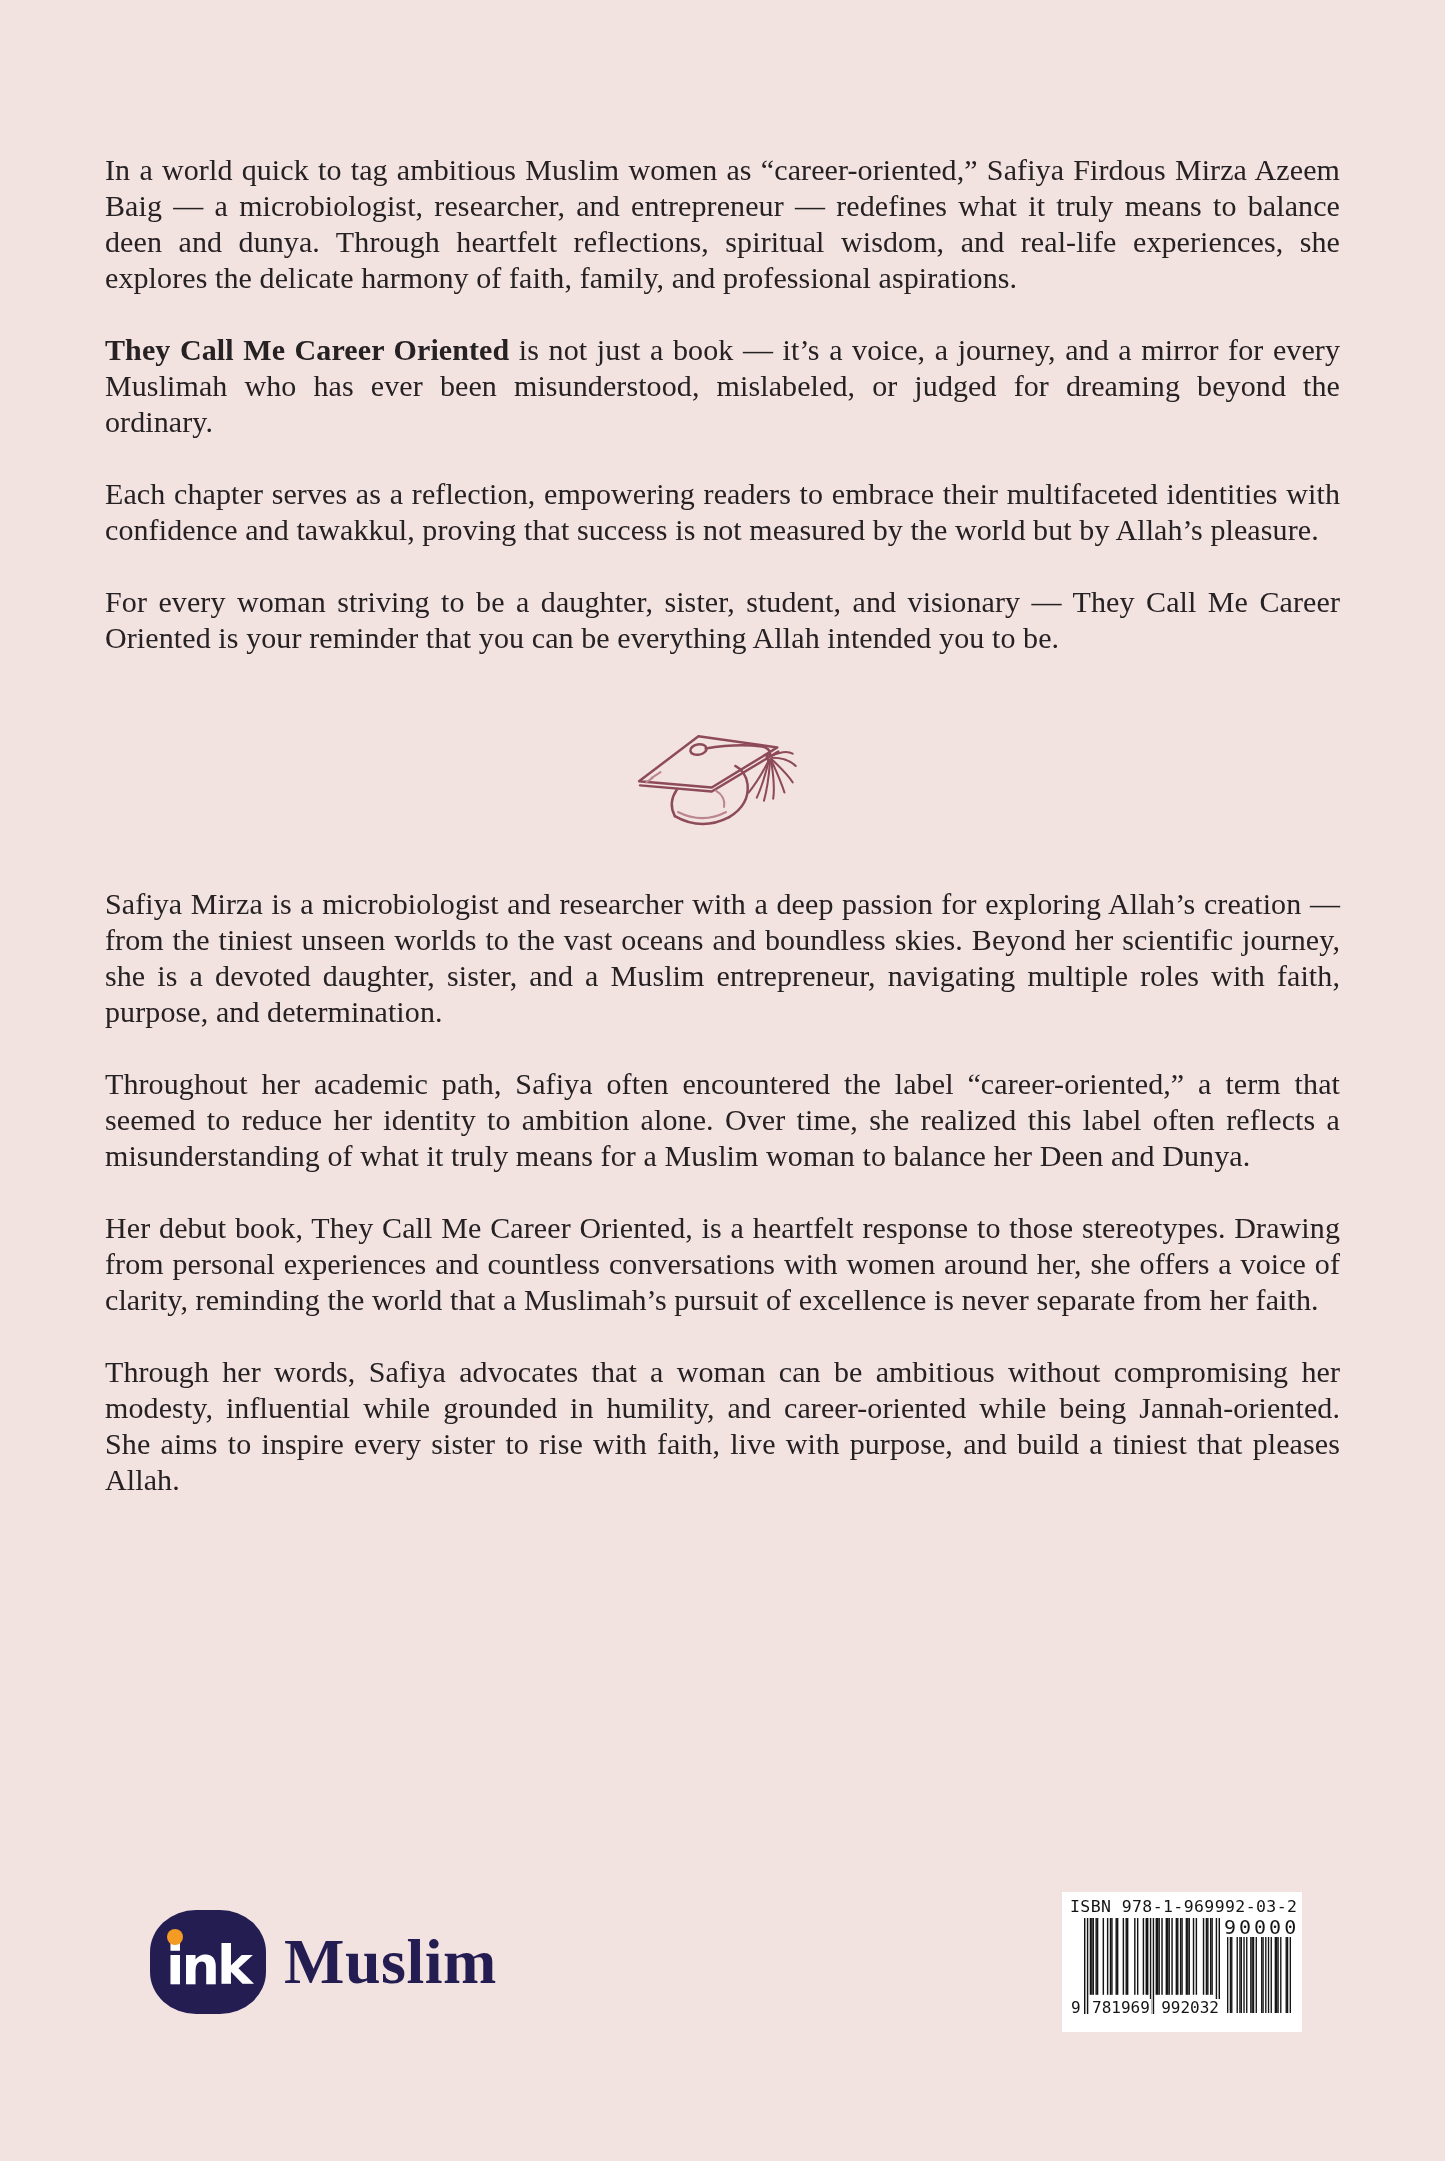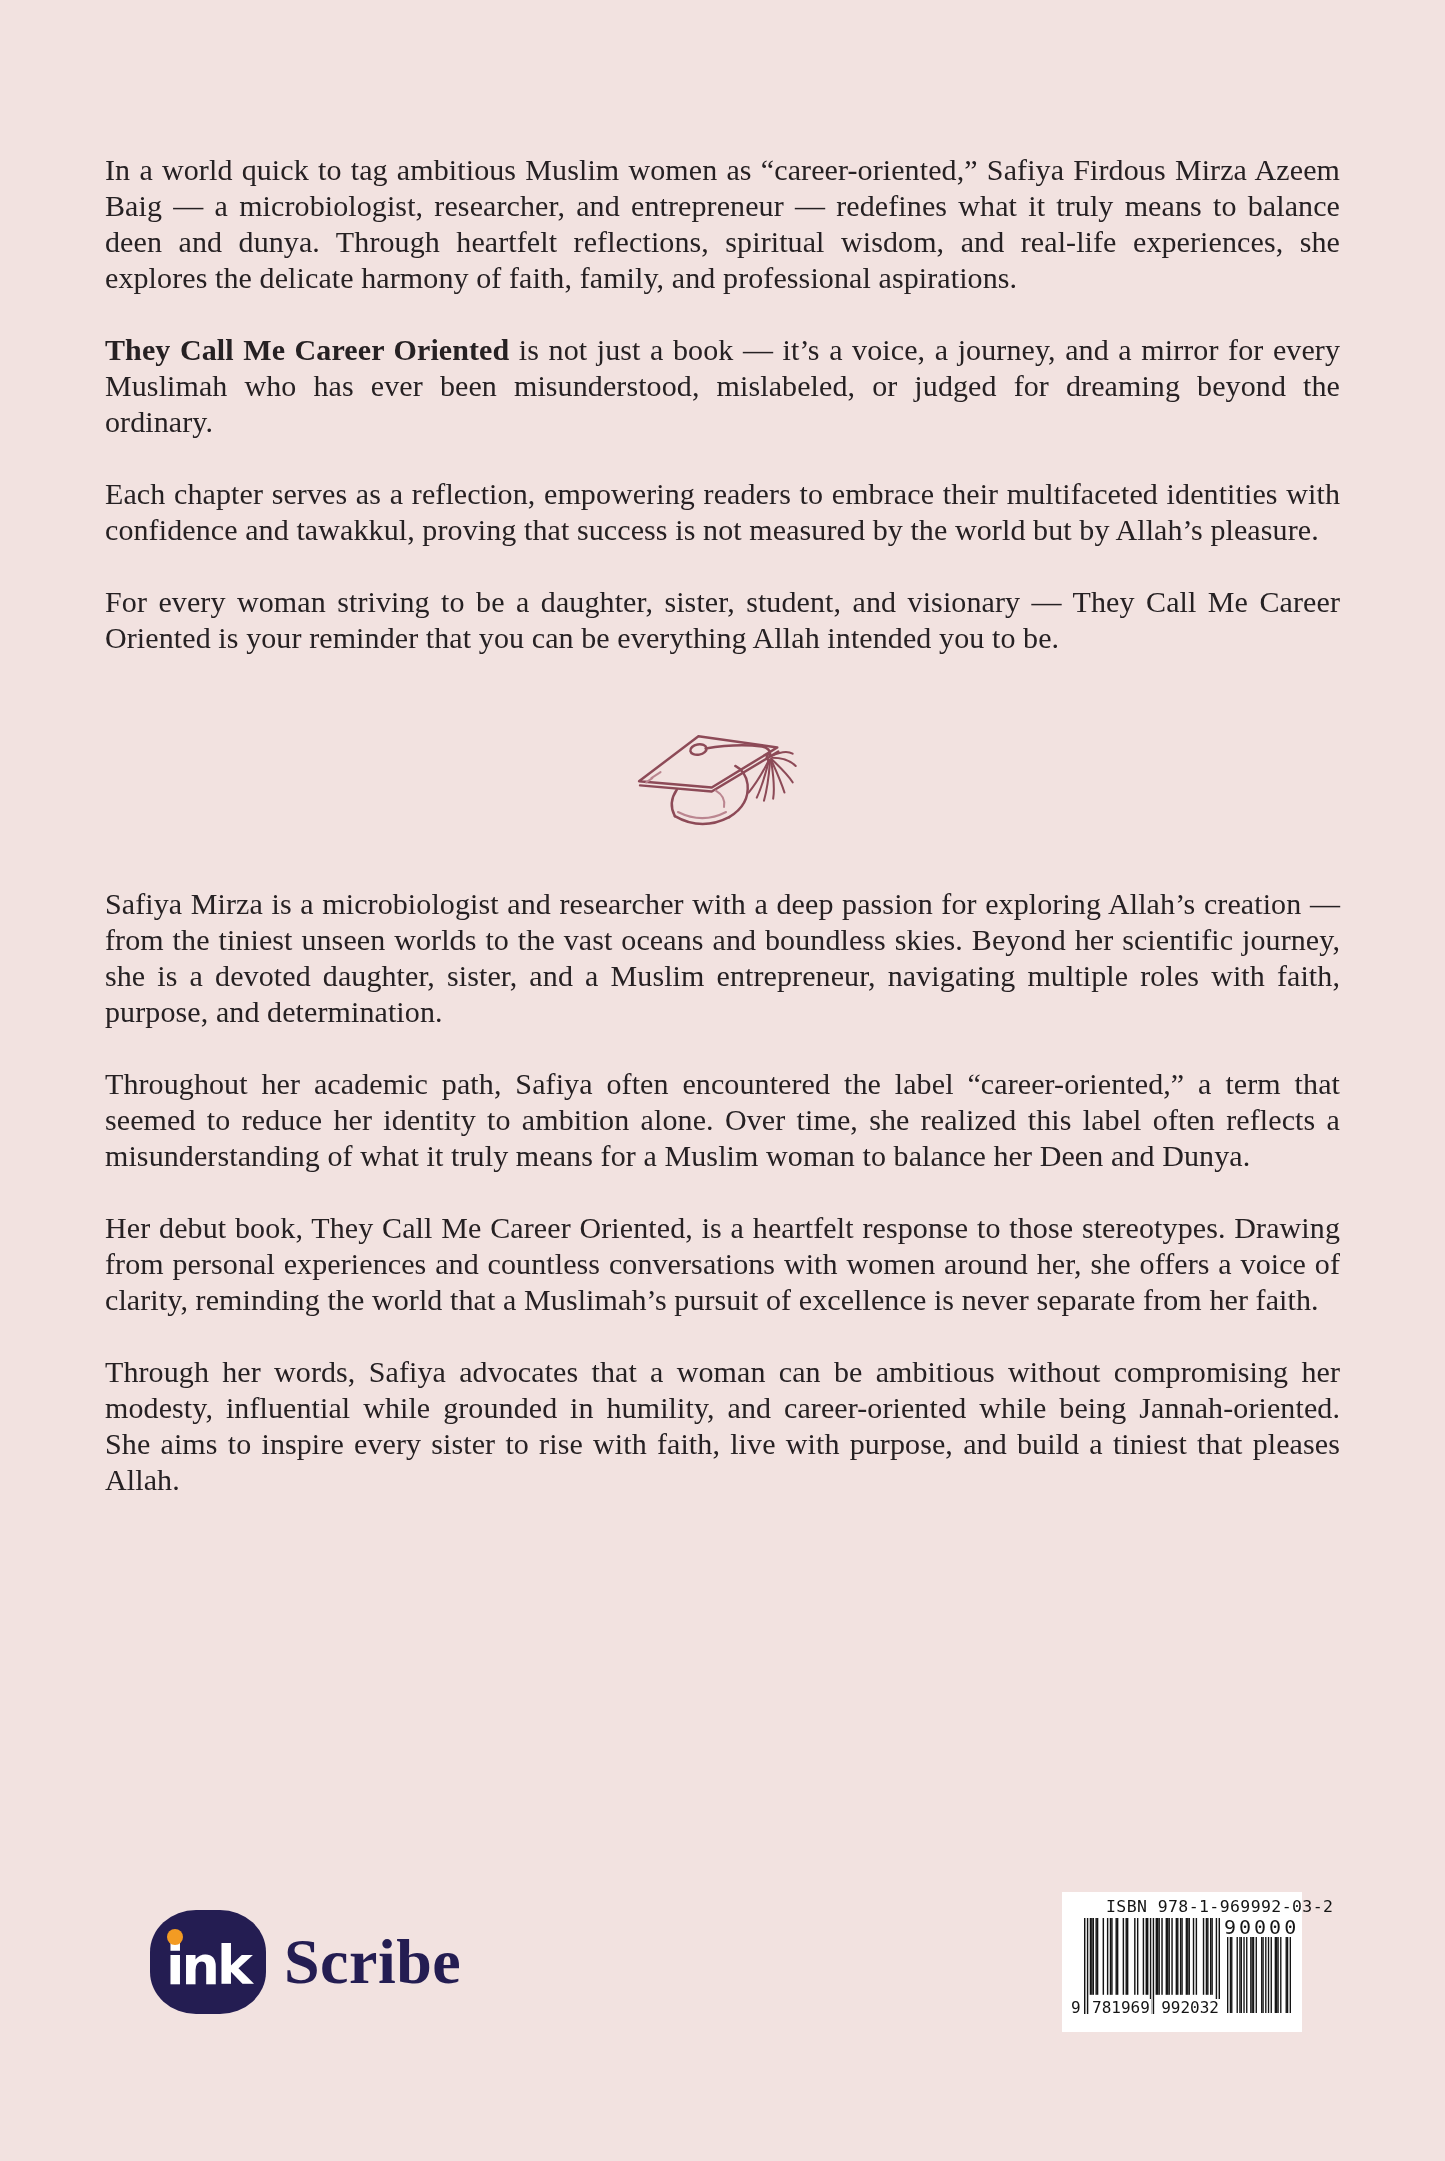--- a/index.html
+++ b/index.html
@@ -78,21 +78,20 @@
     box-sizing:border-box;
     padding:5px 8px 6px 8px;
     font-family:"DejaVu Sans Mono","Liberation Mono",monospace;
     color:#141414;
   }
   .isbn-line{
     font-size:16.5px;
     letter-spacing:0.4px;
     white-space:nowrap;
     height:21px;
-    margin-left:36px;
   }
   .barcode-row{display:flex;align-items:flex-start;}
   .main-code{position:relative;width:152px;}
   .main-code svg{display:block;margin-left:14px;width:136px;height:96px;}
   .digits{
     position:absolute;
     left:0;right:0;bottom:-3px;
     display:flex;
     justify-content:space-between;
     font-size:16px;
@@ -160,21 +159,21 @@
 
   </main>
 
   <footer class="footer">
 
     <div class="publisher">
       <div class="badge">
         <span class="badge-text">ink</span>
         <span class="badge-dot"></span>
       </div>
-      <span class="publisher-name">Scribe</span>
+      <span class="publisher-name">Muslim</span>
     </div>
 
     <div class="barcode-box">
       <div class="isbn-line">ISBN 978-1-969992-03-2</div>
       <div class="barcode-row">
         <div class="main-code">
           <svg id="main-barcode" viewBox="0 0 95 100" preserveAspectRatio="none">
               <rect x="0" y="0" width="1" height="100" fill="#141414"></rect>
               <rect x="2" y="0" width="1" height="100" fill="#141414"></rect>
               <rect x="4" y="0" width="1" height="80" fill="#141414"></rect>

